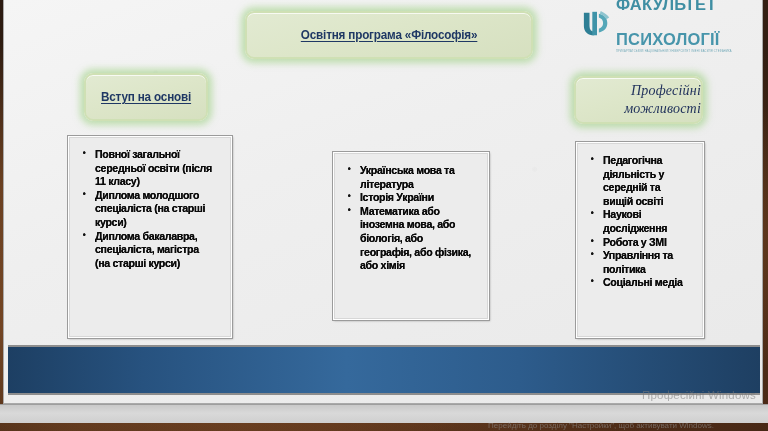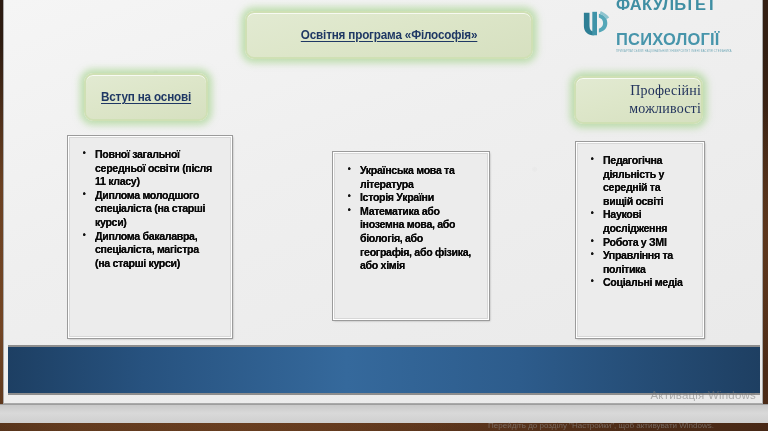--- a/index.html
+++ b/index.html
@@ -92,20 +92,21 @@
   }
   .gb-title.serif{
     font-family:"Liberation Serif", serif;
     font-weight:normal;
     font-size:14px;
     color:#22335c;
     text-decoration:none;
     transform:none;
     letter-spacing:.2px;
     line-height:1.3;
+    font-style:italic;
   }
 
   
   #box-title{left:241px;top:11px;width:288px;height:48px;}
   #box-left{left:80px;top:73px;width:124px;height:48px;}
   #box-mid{left:333px;top:88px;width:140px;height:48px;}
   #box-right{left:570px;top:76px;width:129px;height:48px;}
 
   
   .listbox{
@@ -212,21 +213,21 @@
       <li>Наукові дослідження</li>
       <li>Робота у ЗМІ</li>
       <li>Управління та політика</li>
       <li>Соціальні медіа</li>
     </ul>
   </div>
 
   <div id="footer-band"></div>
 
   <div id="watermark">
-    <div id="wm-title">Активація Windows</div>
+    <div id="wm-title">Професійні Windows</div>
   </div>
 </div>
 
 <div id="under-strip"></div>
 
 <div id="wm-outer">
   <div id="wm-sub">Перейдіть до розділу "Настройки", щоб активувати Windows.</div>
 </div>
 
 </body></html>

